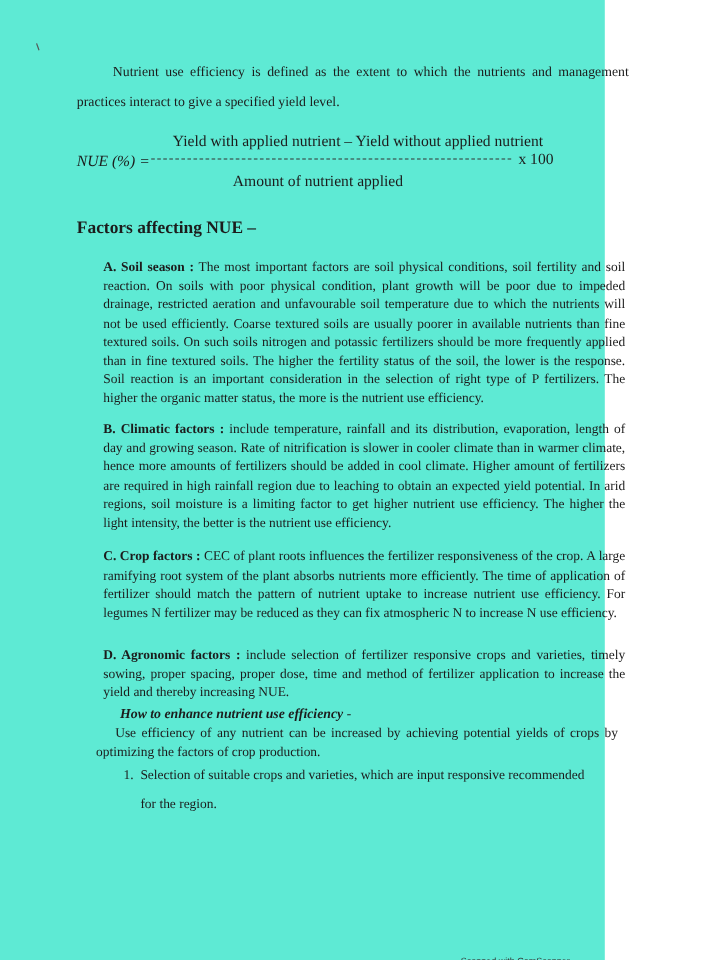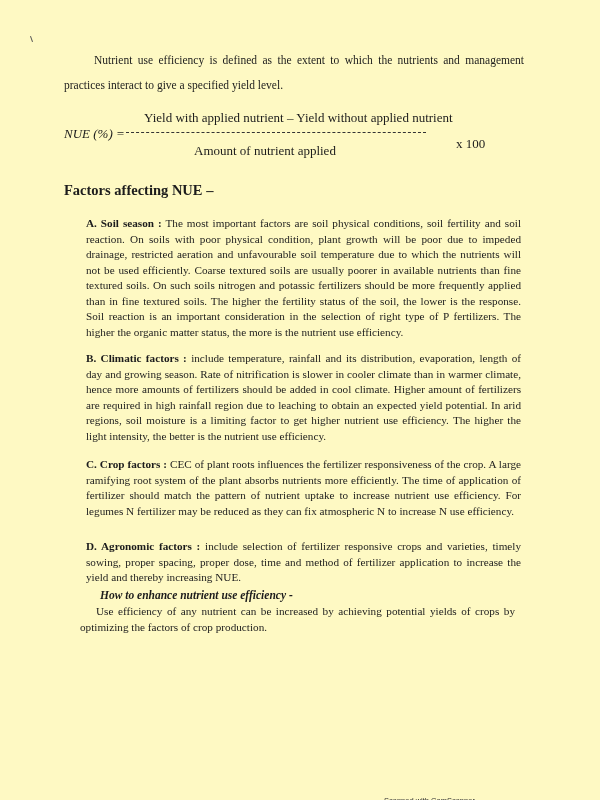--- a/index.html
+++ b/index.html
@@ -1,26 +1,26 @@
 <!DOCTYPE html>
 <html><head>
 <meta charset="utf-8">
 <style>
   html, body { margin:0; padding:0; }
   body { width:600px; height:800px; background:#ffffff; position:relative; overflow:hidden;
          font-family:"Liberation Serif", "DejaVu Serif", serif; color:#1c1c1c; }
-  .page { position:absolute; left:0; top:0; width:600px; height:800px; background:#fef9c3; }
+  .page { position:absolute; left:0; top:0; width:504px; height:800px; background:#5eead4; }
   .mark { position:absolute; left:31px; top:36px; width:1px; height:6px; background:#555; transform:rotate(-20deg); }
   .p { position:absolute; font-size:11.2px; line-height:15.5px; text-align:justify; }
   .intro { left:64px; top:48px; width:460px; text-indent:30px; line-height:25px; font-size:11.5px; }
   .formula { position:absolute; left:64px; top:110px; width:470px; height:50px; font-size:13px; }
   .f-num { position:absolute; left:80px; top:0; }
   .f-lhs { position:absolute; left:0; top:16px;font-style:italic; }
   .f-line { position:absolute; left:62px; top:22px; width:300px; border-top:1px dashed #333; }
-  .f-x { position:absolute; left:368px; top:26px;margin-left:24px; }
+  .f-x { position:absolute; left:368px; top:15px; }
   .f-den { position:absolute; left:130px; top:33px; }
   .h1 { position:absolute; left:64px; top:182px; font-weight:bold; font-size:14.5px; }
   .sec { left:86px; width:435px; }
   .secA { top:216px; }
   .secB { top:351px; }
   .secC { top:457px; }
   .secD { top:539px; }
   .lbl { font-weight:bold; }
   .h2 { position:absolute; left:100px; top:589px; font-weight:bold; font-size:11.5px;font-style:italic; }
   .enh { left:80px; top:604px; width:435px; text-indent:16px; }
@@ -59,15 +59,19 @@
     <span class="lbl">C. Crop factors :</span>
     <span>CEC of plant roots influences the fertilizer responsiveness of the crop. A large ramifying root system of the plant absorbs nutrients more efficiently. The time of application of fertilizer should match the pattern of nutrient uptake to increase nutrient use efficiency. For legumes N fertilizer may be reduced as they can fix atmospheric N to increase N use efficiency.</span>
   </div>
   <div class="p sec secD">
     <span class="lbl">D. Agronomic factors :</span>
     <span>include selection of fertilizer responsive crops and varieties, timely sowing, proper spacing, proper dose, time and method of fertilizer application to increase the yield and thereby increasing NUE.</span>
   </div>
 
   <div class="h2">How to enhance nutrient use efficiency -</div>
   <div class="p enh">Use efficiency of any nutrient can be increased by achieving potential yields of crops by optimizing the factors of crop production.</div>
+  <div class="li">
+    <span class="li-num">1.</span><span>Selection of suitable crops and varieties, which are input responsive recommended</span>
+    <span class="li-text2">for the region.</span>
+  </div>
 
   <div class="footer">Scanned with CamScanner</div>
 </div>
 
 </body></html>

